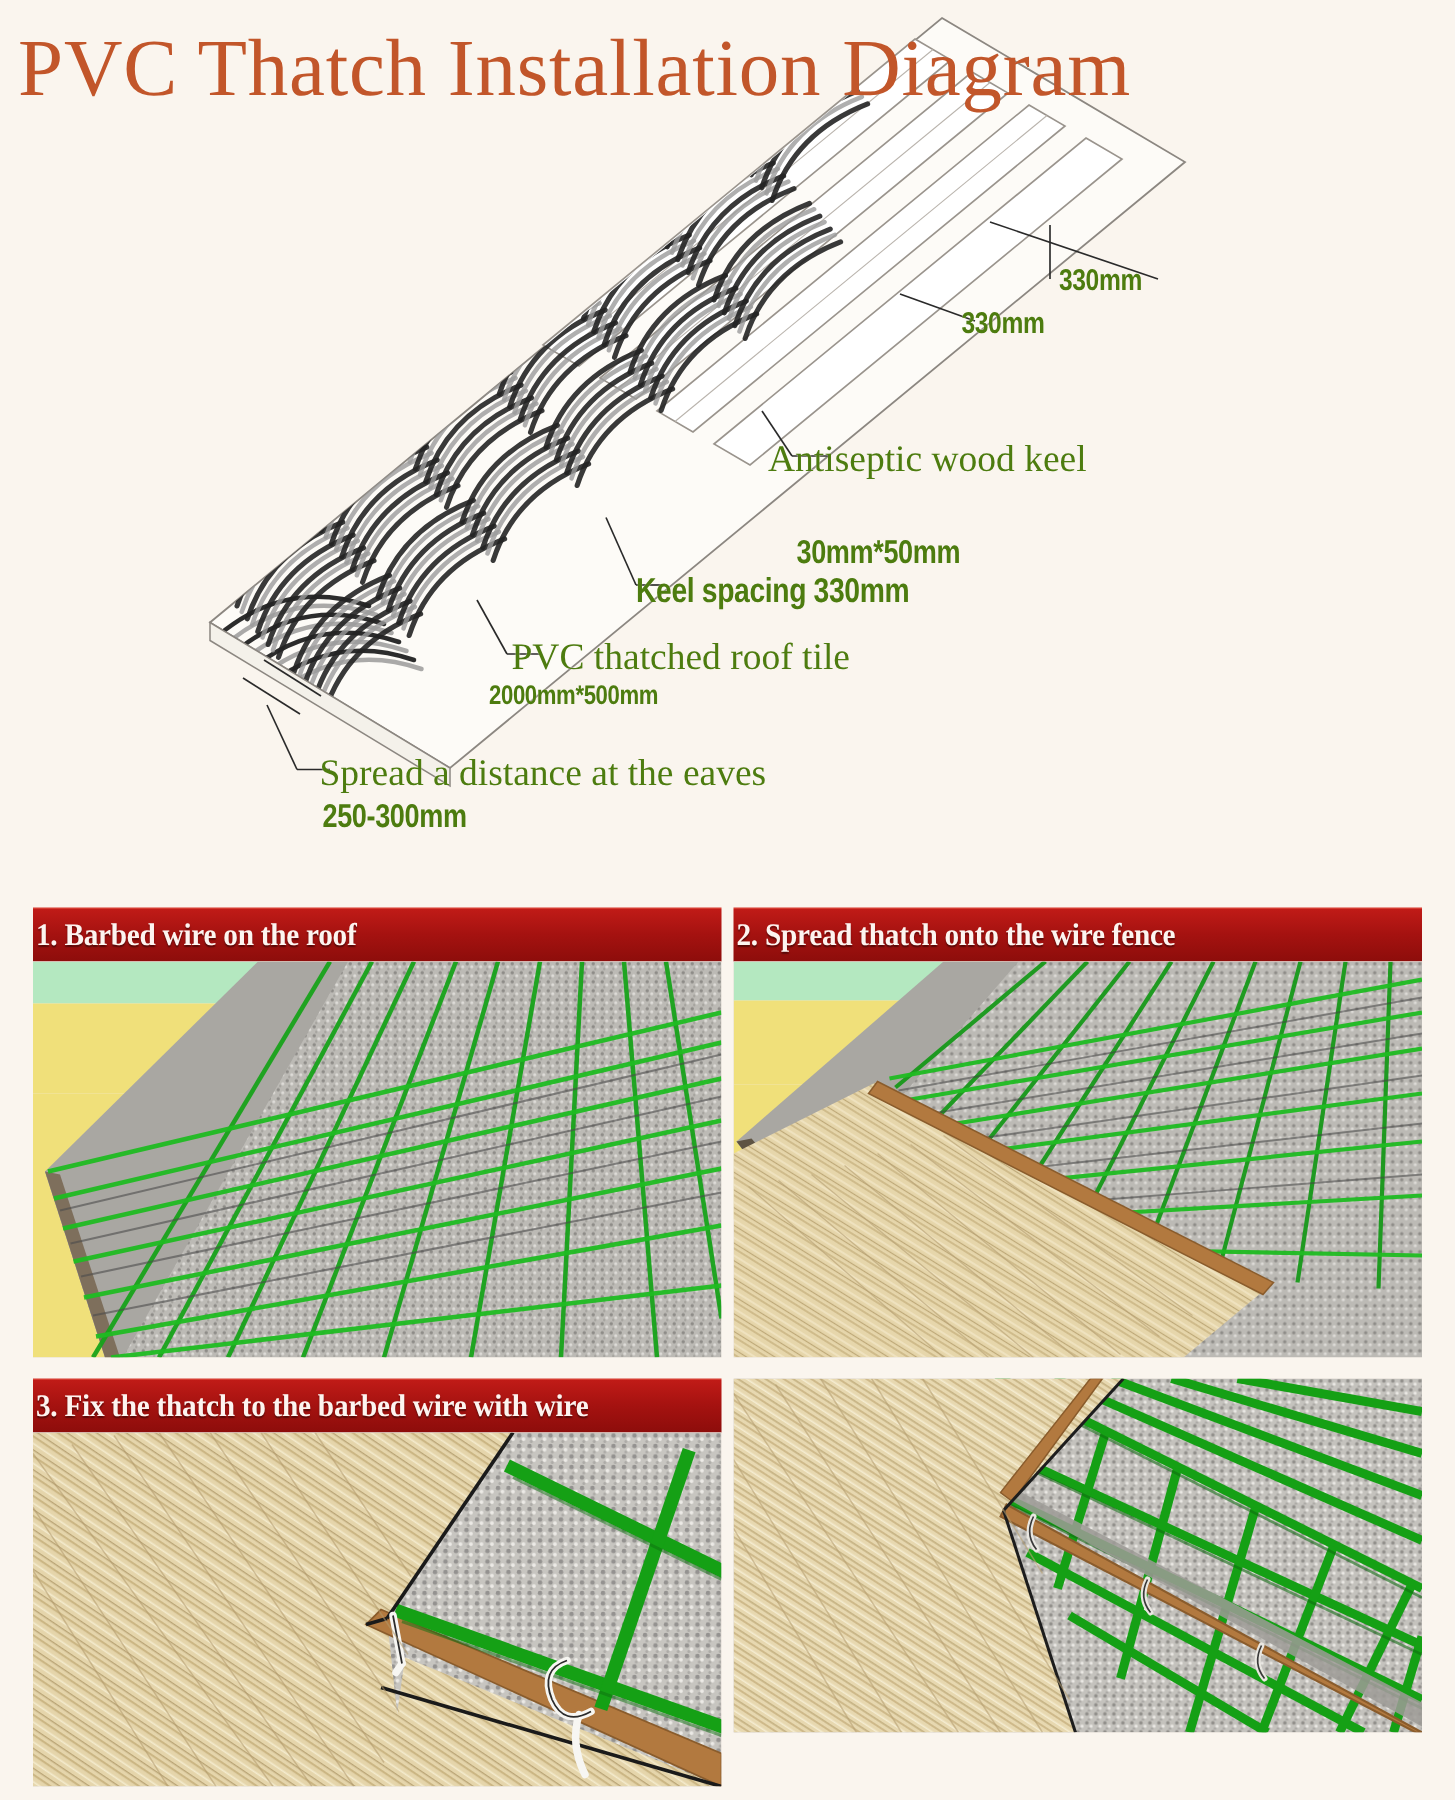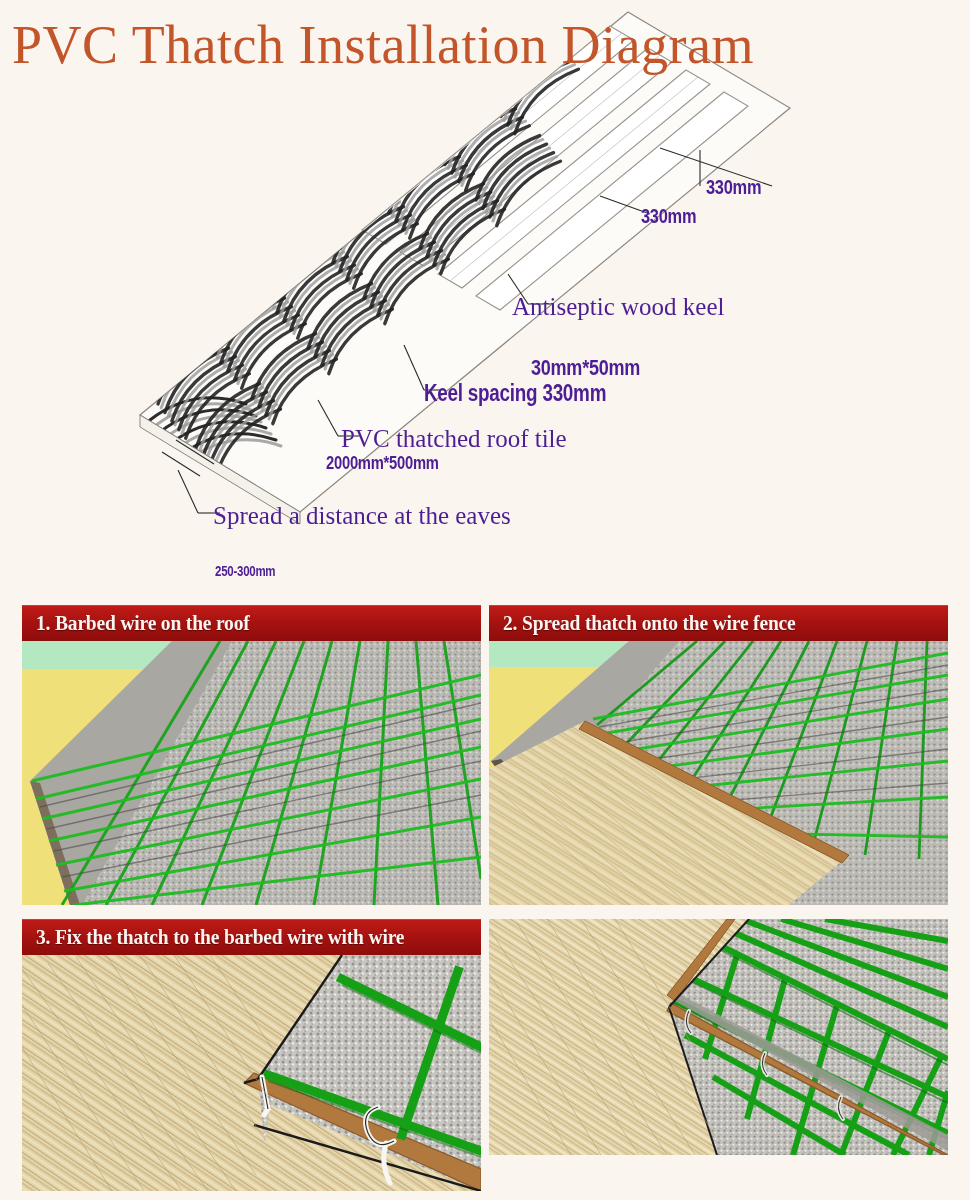--- a/index.html
+++ b/index.html
@@ -22,21 +22,21 @@
     white-space:nowrap;
     z-index:6;
   }
 
   
   .diagram{position:absolute;left:0;top:0;width:970px;height:580px;z-index:3;}
   .diagram svg{display:block;}
 
   .ann{
     position:absolute;
-    color:#4c1d95;
+    color:#4d7c0f;
     z-index:5;
     white-space:nowrap;
     text-shadow:0 0 1px rgba(250,245,238,.9);
     text-align:right;
   }
   .ann .serif{font-family:"Liberation Serif", serif;}
   .ann .cond{
     font-family:"Liberation Sans Narrow","Liberation Sans", sans-serif;
     font-weight:700;
     transform:scaleX(.82);
@@ -46,36 +46,36 @@
   }
 
   .a-330a{left:706px;top:176px;font-size:20px;}
   .a-330b{left:641px;top:205px;font-size:20px;}
   .a-keel{left:512px;top:293px;font-size:25px;}
   .a-keeldim{left:531px;top:321px;font-size:22px;margin-top:34px;}
   .a-spacing{left:424px;top:380px;font-size:23px;}
   .a-tile{left:341px;top:425px;font-size:25px;}
   .a-tiledim{left:326px;top:453px;font-size:18px;}
   .a-eaves{left:213px;top:502px;font-size:25px;}
-  .a-eavesdim{left:215px;top:531px;font-size:14px;margin-top:32px;}
+  .a-eavesdim{left:215px;top:531px;font-size:22px;}
 
   
   .steps{
     position:absolute;left:22px;top:605px;
     width:926px;
     z-index:4;
   }
   .step-row{display:flex;gap:8px;margin-bottom:14px;}
   .step{width:459px;}
   .step-head{
     height:36px;
     background:linear-gradient(180deg,#c01b17 0%,#a51210 48%,#8d0d0b 100%);
     border-top:1px solid #d53b30;
     display:flex;align-items:center;
-    padding-left:14px;
+    padding-left:2px;
     box-sizing:border-box;
     overflow:hidden;
   }
   .step-head span{
     color:#fdf4f0;
     font-family:"Liberation Serif", serif;
     font-weight:700;
     font-size:21px;
     letter-spacing:-0.2px;
     transform:scaleX(.93);

